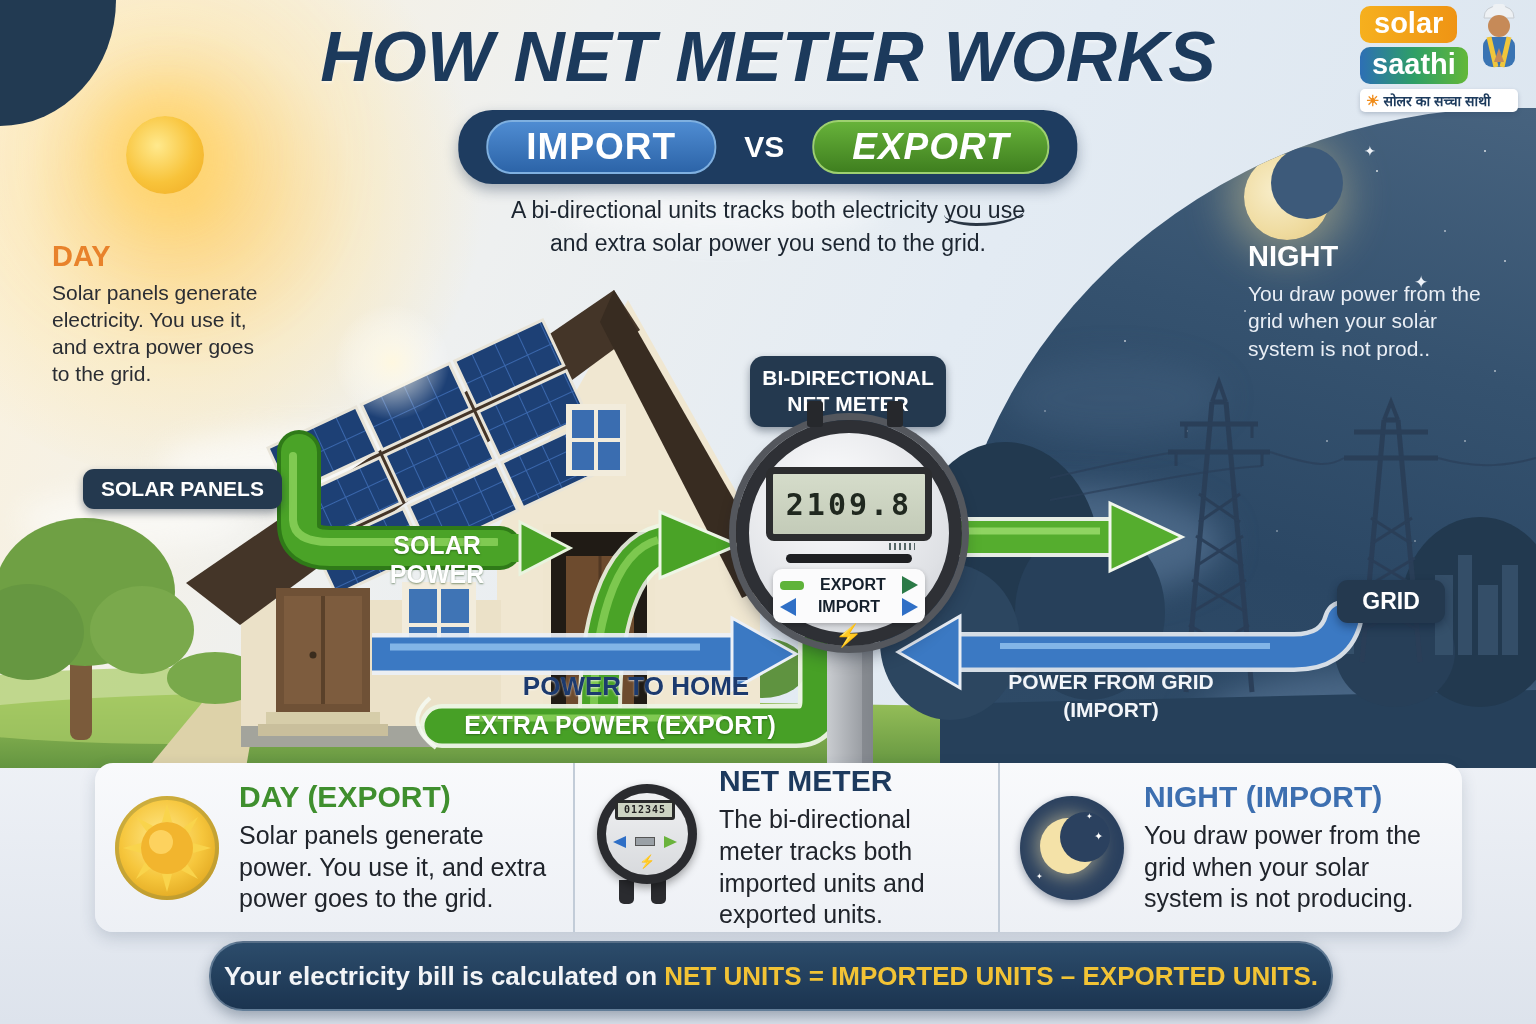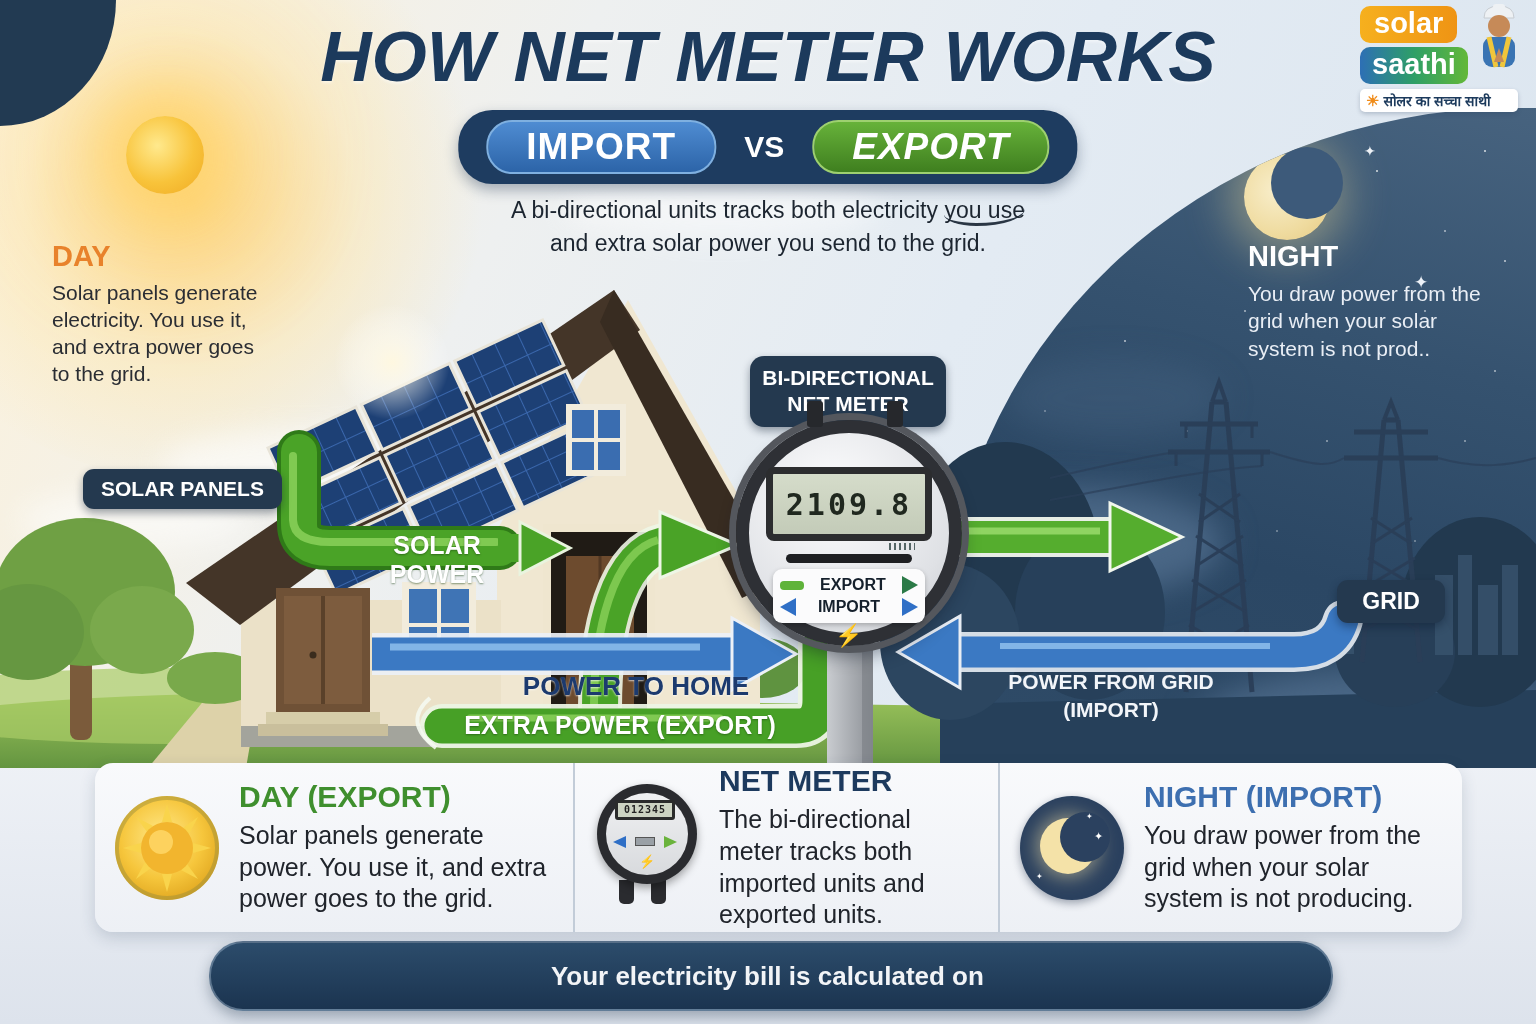--- a/index.html
+++ b/index.html
@@ -409,15 +409,16 @@
       </div>
       <div>
         <div class="card-title" style="color:#3d6fb0">NIGHT (IMPORT)</div>
         <div class="card-body">You draw power from the grid when your solar system is not producing.</div>
       </div>
     </div>
   </div>
 
   <div class="abs bar">
     <span class="plain">Your electricity bill is calculated on </span>
+    <span class="hl">NET UNITS = IMPORTED UNITS – EXPORTED UNITS.</span>
   </div>
 
 </div>
 
 </body></html>

